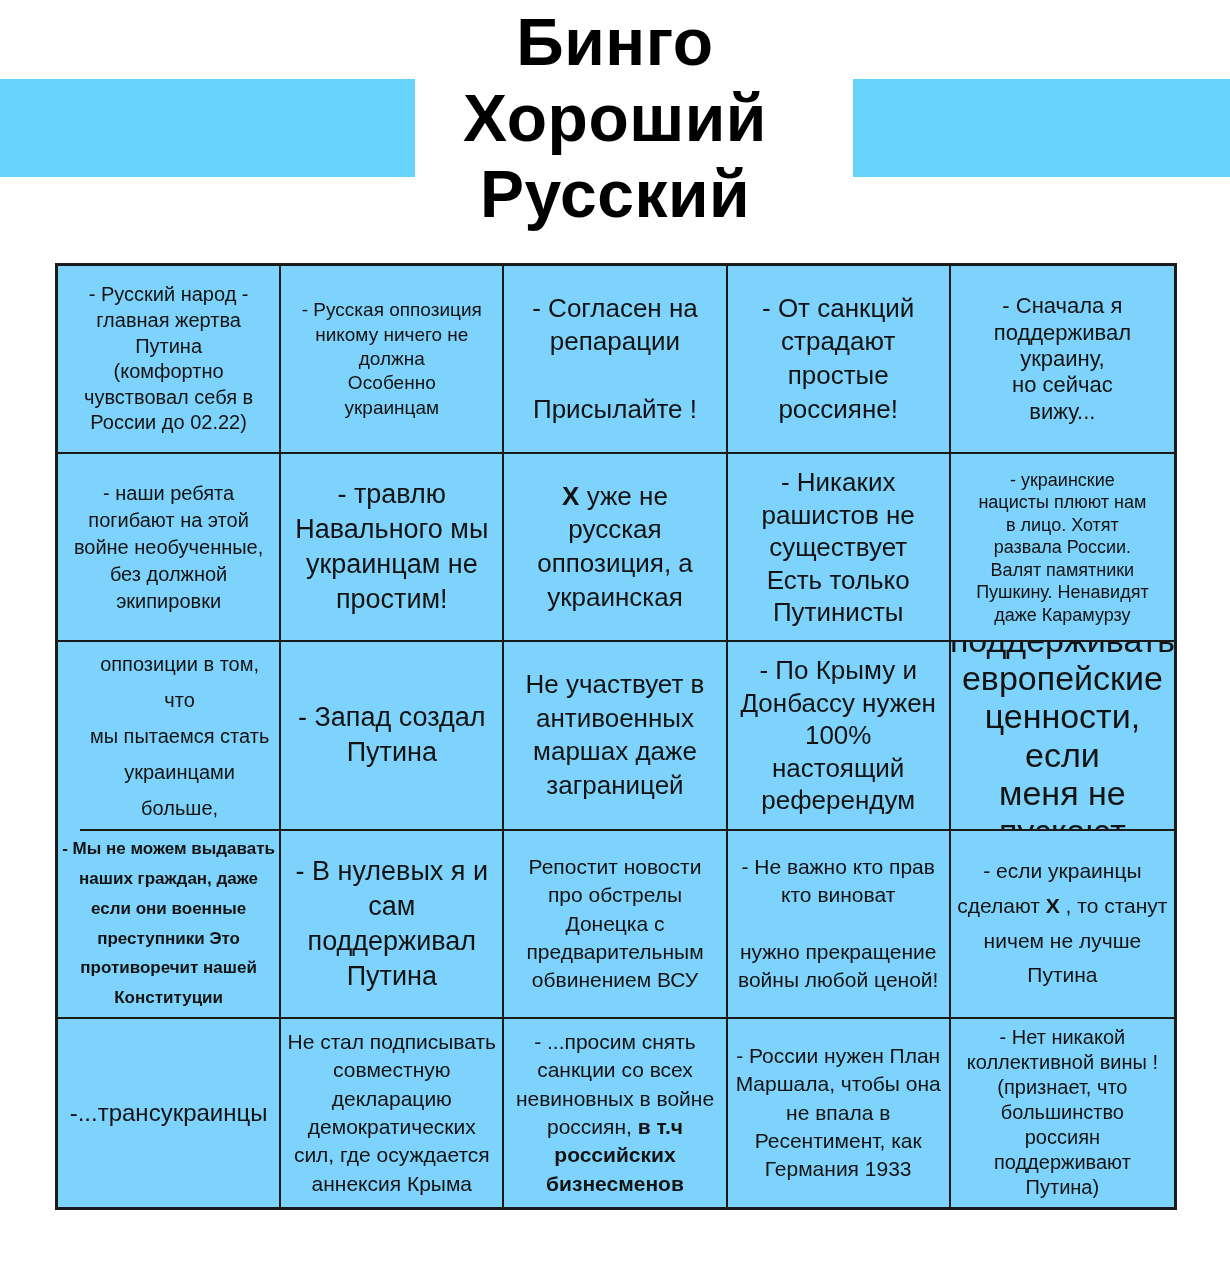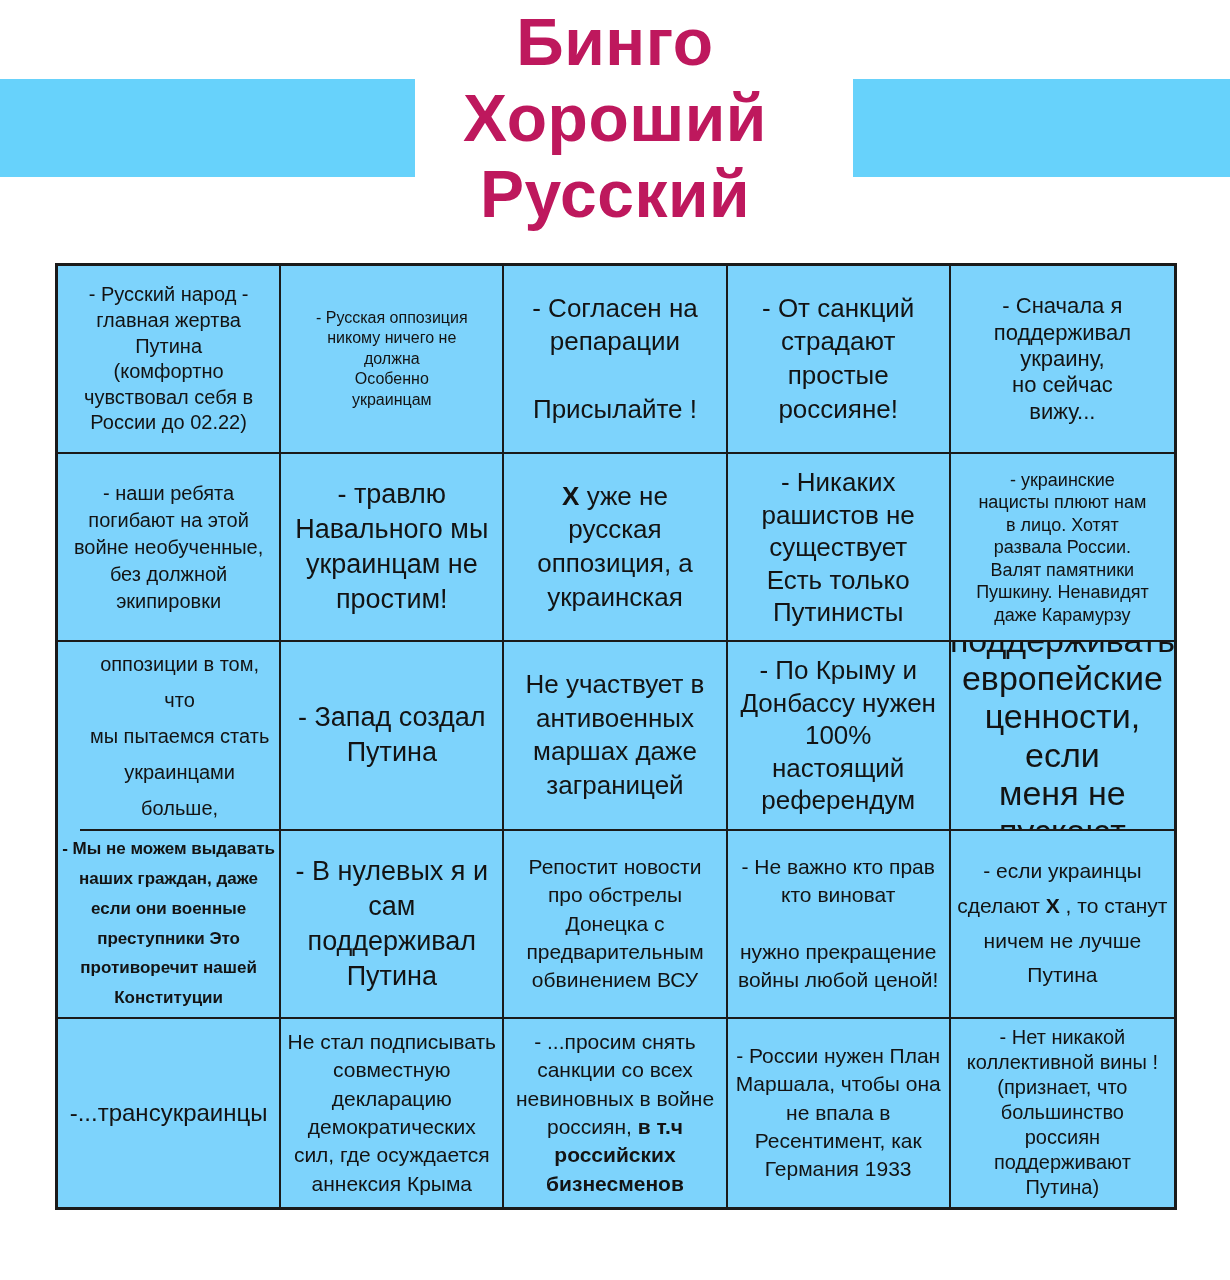--- a/index.html
+++ b/index.html
@@ -18,21 +18,21 @@
 
   
   .title {
     position: absolute;
     top: 4px;
     left: 0;
     width: 100%;
     text-align: center;
     z-index: 2;
     font-weight: 700;
-    color: #be185d;
+    color: #000000;
   }
   .title-line {
     font-size: 66px;
     line-height: 76px;
     letter-spacing: 0.5px;
   }
 
   
   .bar {
     position: absolute;
@@ -84,21 +84,21 @@
 <div class="title">
   <div class="title-line">Бинго</div>
   <div class="title-line">Хороший</div>
   <div class="title-line">Русский</div>
 </div>
 
 <div class="bingo-grid">
     <div class="cell" style="font-size: 20px; line-height: 1.28;">
       <span>- Русский народ -<br>главная жертва<br>Путина<br>(комфортно<br>чувствовал себя в<br>России до 02.22)</span>
     </div>
-    <div class="cell" style="font-size: 16px; line-height: 1.28;">
+    <div class="cell" style="font-size: 19px; line-height: 1.28;">
       <span>- Русская оппозиция<br>никому ничего не<br>должна<br>Особенно<br>украинцам</span>
     </div>
     <div class="cell" style="font-size: 26px; line-height: 1.3;">
       <span>- Согласен на<br>репарации<br><br>Присылайте !</span>
     </div>
     <div class="cell" style="font-size: 26px; line-height: 1.3;">
       <span>- От санкций<br>страдают<br>простые<br>россияне!</span>
     </div>
     <div class="cell" style="font-size: 22px; line-height: 1.2;">
       <span>- Сначала я<br>поддерживал<br>украину,<br>но сейчас<br>вижу...</span>

